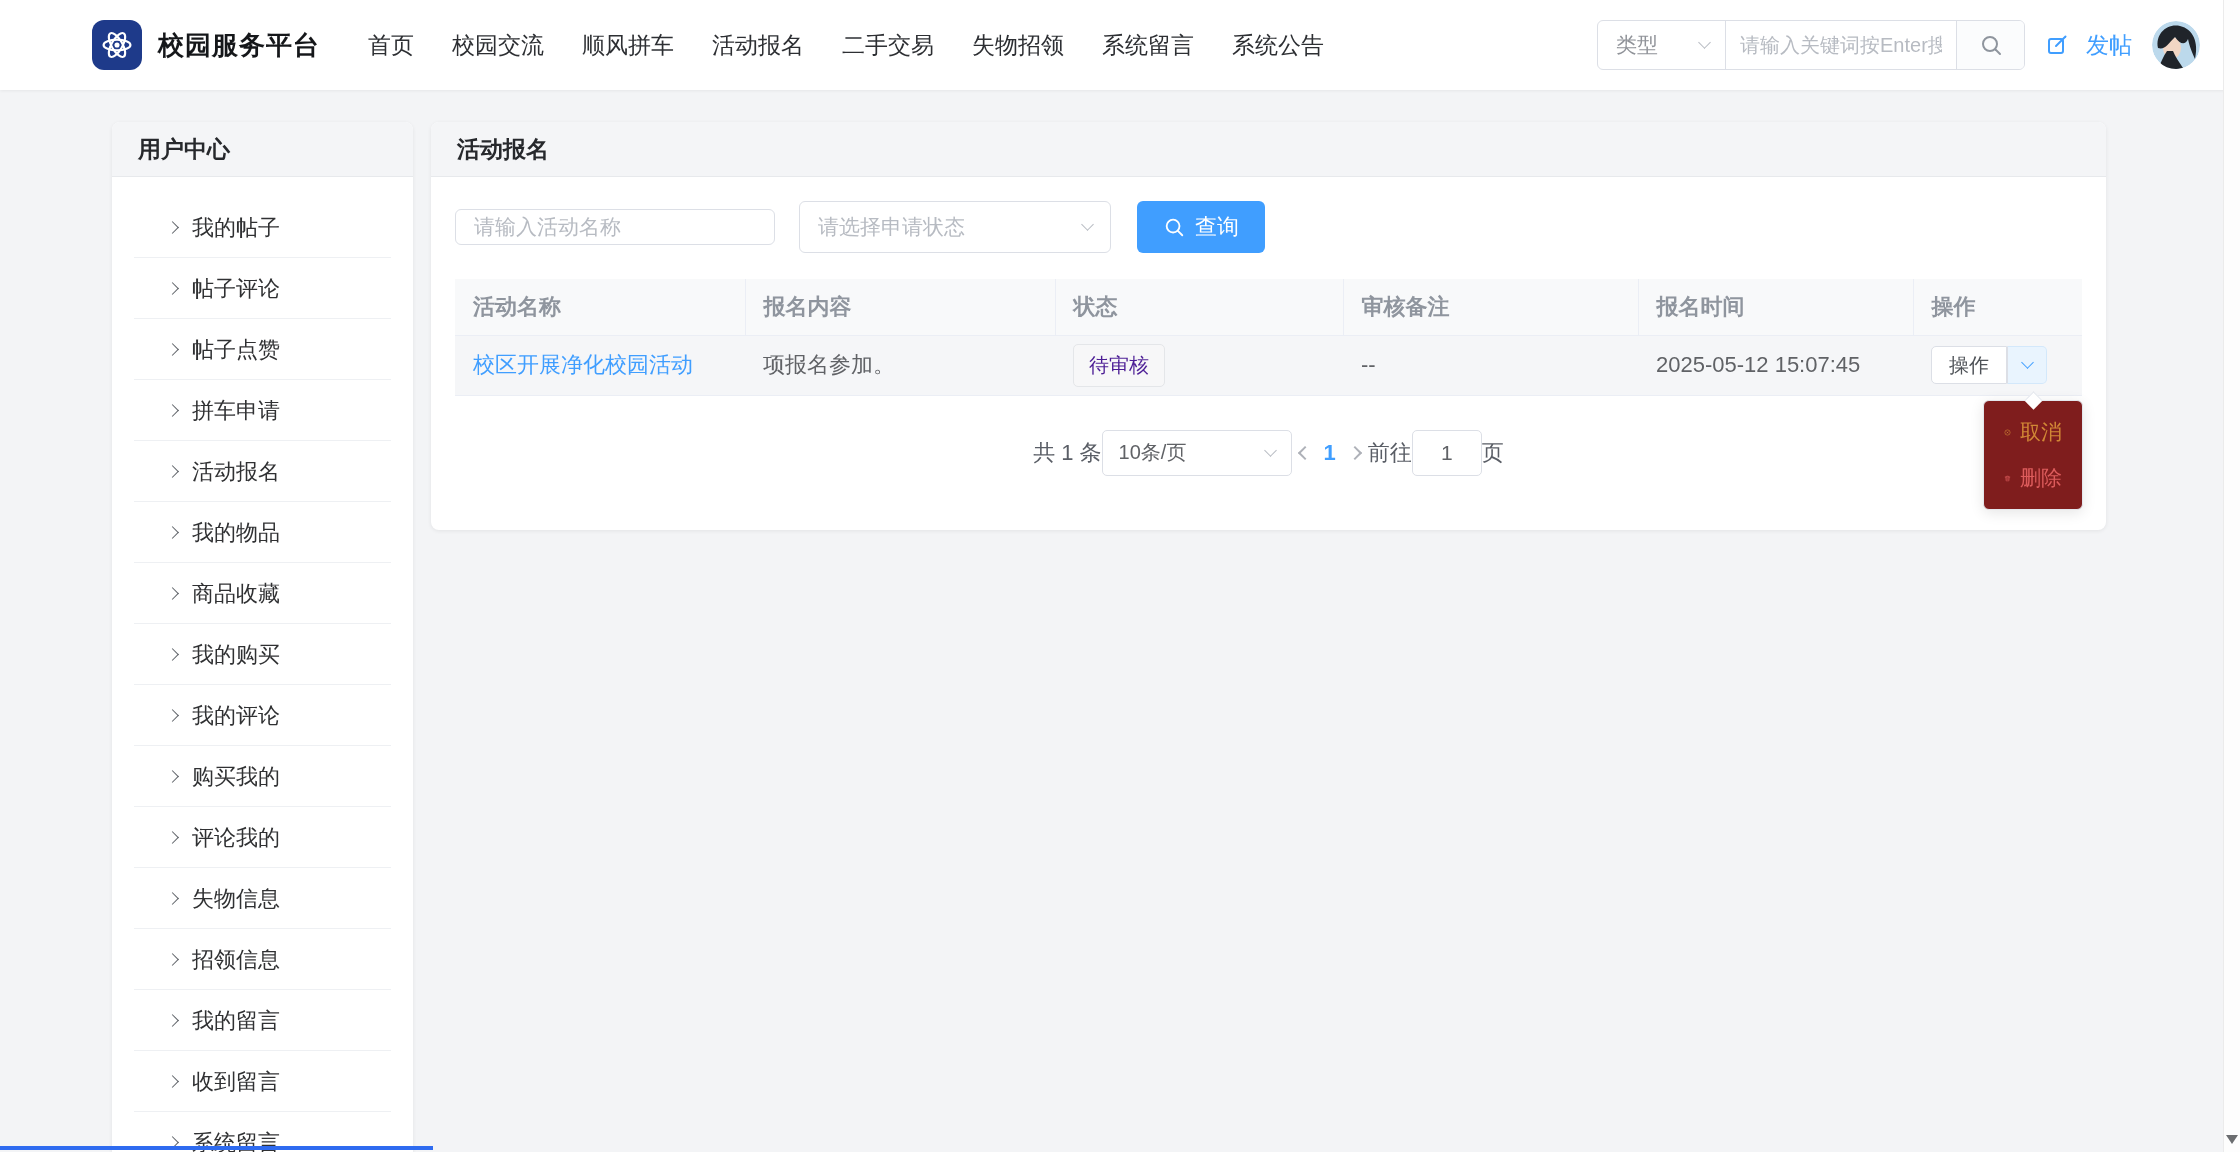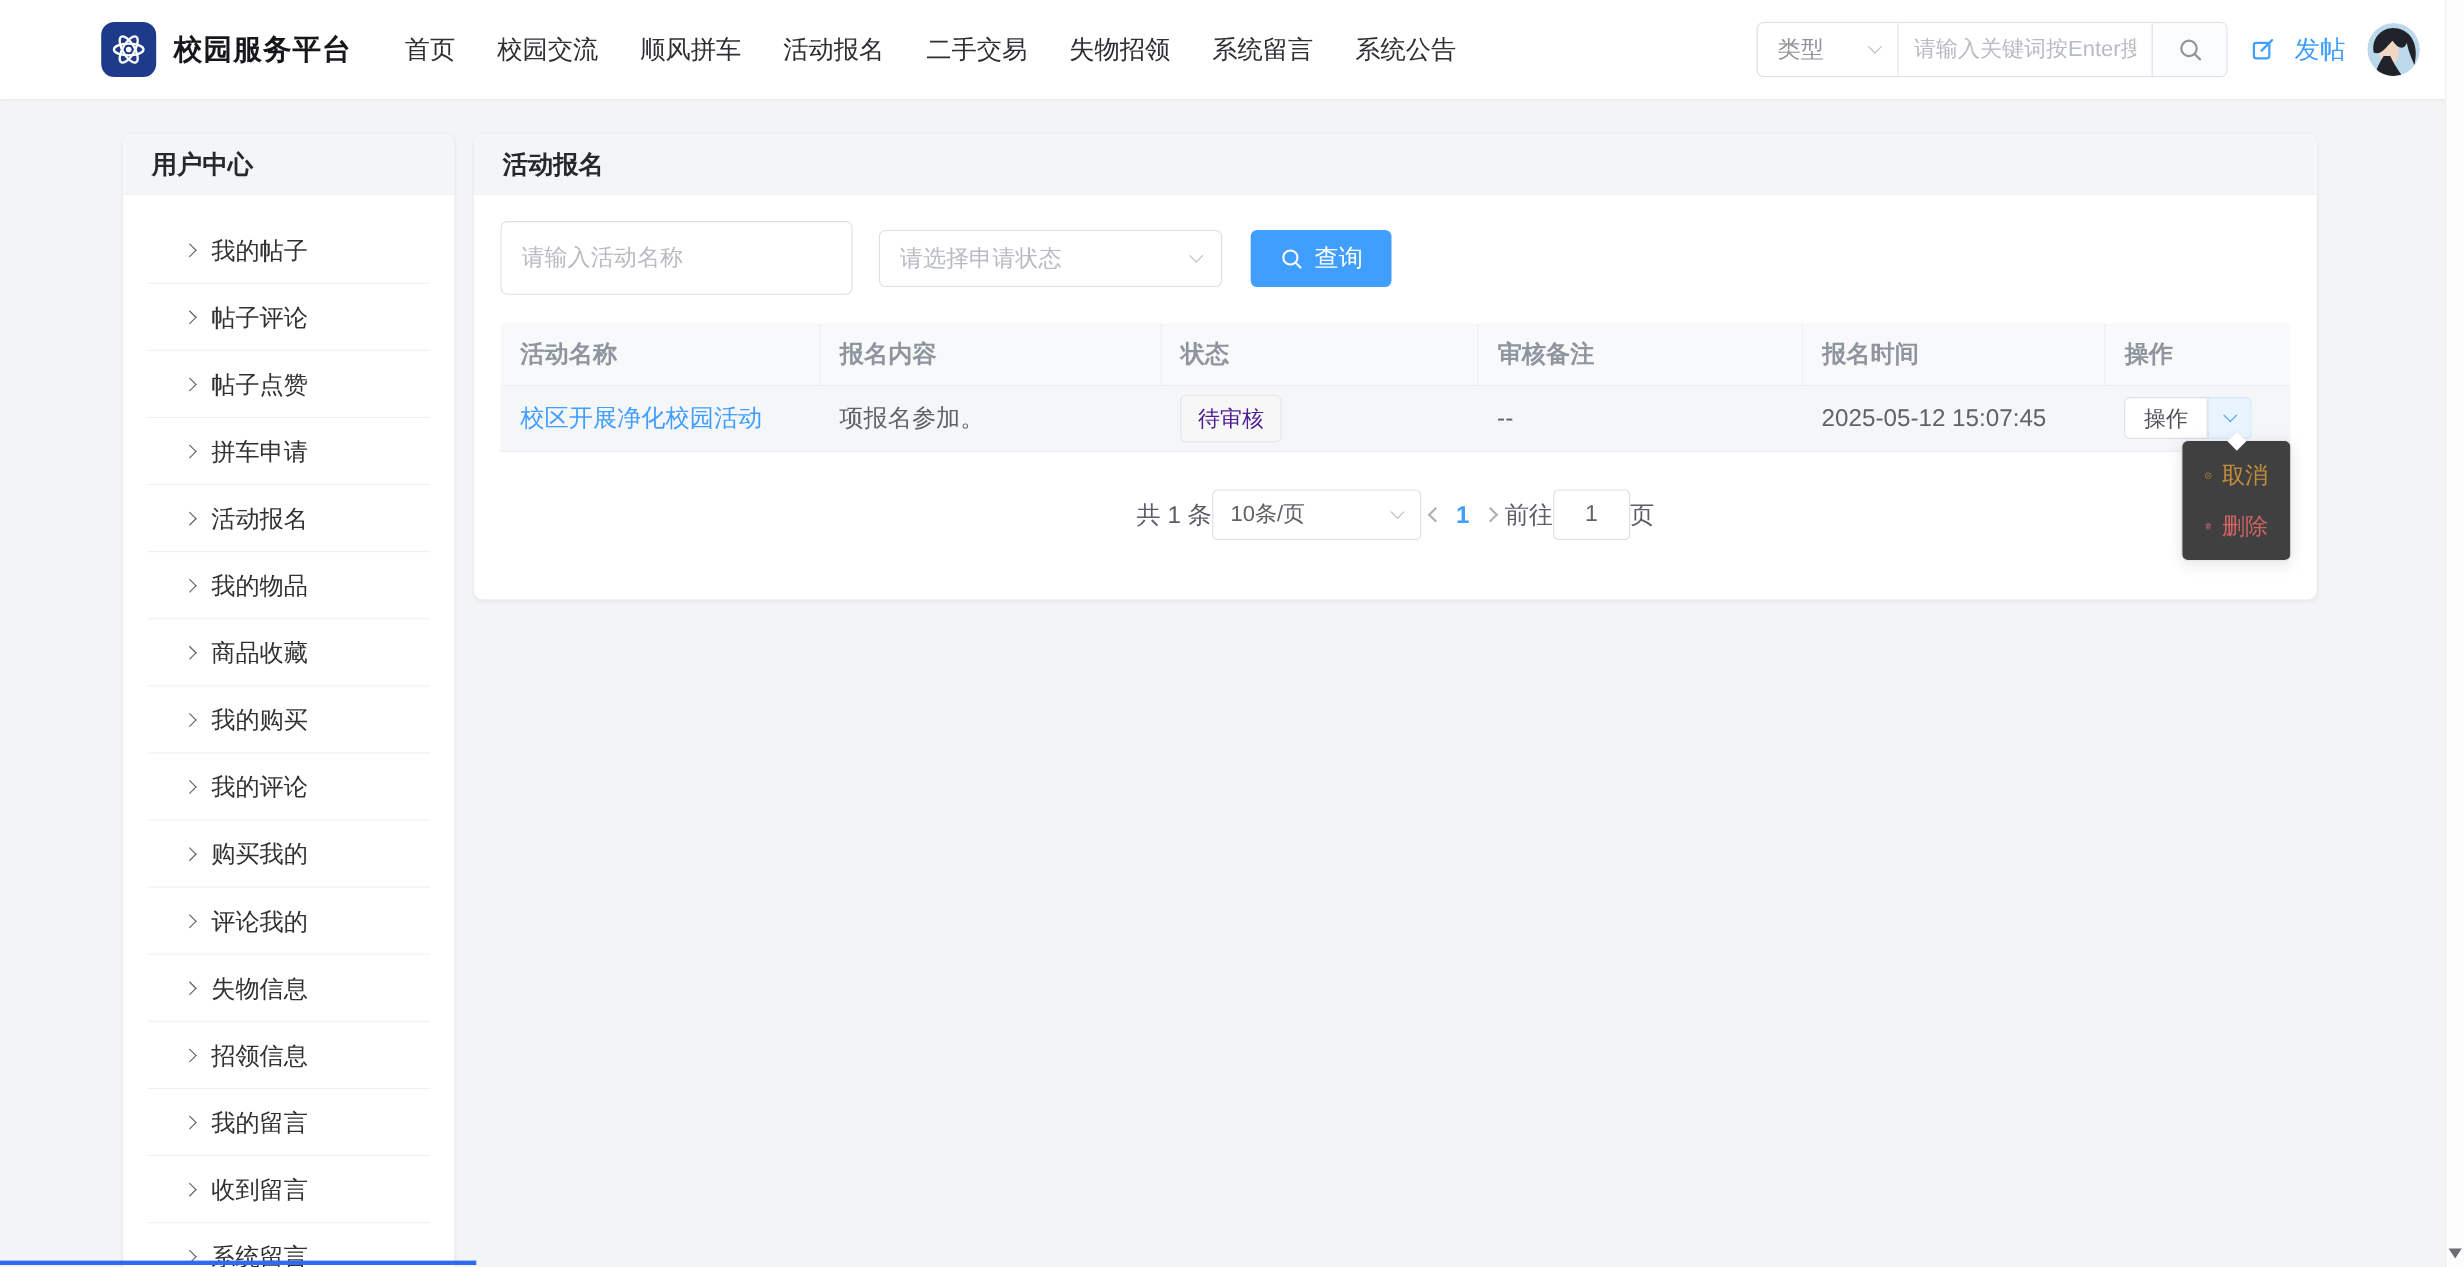--- a/index.html
+++ b/index.html
@@ -34,21 +34,21 @@
   
   .sidebar-card { width:301px; flex:none; height:1100px; }
   .menu { padding-top:20px; }
   .menu-item { height:61px; display:flex; align-items:center; gap:15px; padding-left:56px; font-size:22px; color:#303133; cursor:pointer; position:relative; }
   .menu-item::after { content:""; position:absolute; left:22px; right:22px; bottom:0; border-bottom:1px solid #eef0f3; }
 
   
   .main-card { width:1675px; position:relative; }
   .main-body { padding:24px 24px 54px; }
   .filter-row { display:flex; align-items:center; margin-bottom:26px; }
-  .text-input { width:320px; height:67px; border:1px solid #dcdfe6; border-radius:6px; padding:0 18px; font-size:21px; color:#606266; outline:none; }
+  .text-input { width:320px; height:36px; border:1px solid #dcdfe6; border-radius:6px; padding:0 18px; font-size:21px; color:#606266; outline:none; }
   .text-input::placeholder { color:#b7bbc2; }
   .status-select { width:312px; height:52px; border:1px solid #dcdfe6; border-radius:6px; display:flex; align-items:center;
                    justify-content:space-between; padding:0 18px; margin-left:24px; color:#b7bbc2; font-size:21px; cursor:pointer; background:#fff; }
   .query-btn { margin-left:26px; height:52px; padding:0 26px; background:#409eff; color:#fff; border:none; border-radius:6px;
                font-size:22px; display:flex; align-items:center; gap:10px; cursor:pointer; }
 
   table { width:100%; border-collapse:collapse; table-layout:fixed; }
   th { height:56px; background:#f8f9fa; text-align:left; padding:0 18px; font-size:22px; font-weight:600; color:#8f959e;
        border-right:1px solid #ebeef5; border-bottom:1px solid #ebeef5; }
   th:last-child { border-right:none; }
@@ -61,21 +61,21 @@
                  display:flex; align-items:center; justify-content:center; color:#409eff; }
 
   .pagination { display:flex; align-items:center; justify-content:center; margin-top:34px; font-size:22px; color:#5a5e66; }
   .size-select { width:190px; height:46px; border:1px solid #dcdfe6; border-radius:5px; display:flex; align-items:center;
                  justify-content:space-between; padding:0 16px; font-size:20px; color:#606266; cursor:pointer; background:#fff; }
   .pg-arrow { display:flex; align-items:center; padding:0 8px; color:#aeb1b8; cursor:pointer; }
   .pg-num { color:#409eff; font-weight:600; padding:0 6px; cursor:pointer; }
   .goto-input { width:70px; height:46px; border:1px solid #dcdfe6; border-radius:5px; text-align:center; font-size:21px; color:#606266; outline:none; }
 
   
-  .dropdown { position:absolute; top:278px; right:23px; width:100px; background:#404040; border:1px solid #e4e7ed; border-radius:6px;
+  .dropdown { position:absolute; top:278px; right:23px; width:100px; background:#7f1d1d; border:1px solid #e4e7ed; border-radius:6px;
               box-shadow:0 3px 14px rgba(0,0,0,.10); padding:8px 4px; z-index:6; }
   .dropdown::before { content:""; position:absolute; top:-7px; right:42px; width:12px; height:12px; background:#fff;
                       border-left:1px solid #e4e7ed; border-top:1px solid #e4e7ed; transform:rotate(45deg); }
   .dd-item { display:flex; align-items:center; gap:9px; padding:9px 16px; font-size:21px; opacity:.8; cursor:pointer; white-space:nowrap; }
   .dd-cancel { color:#e6a23c; }
   .dd-delete { color:#f56c6c; }
 
   
   .chev { display:inline-block; width:10px; height:10px; border-right:2px solid currentColor; border-bottom:2px solid currentColor; }
   .chev.down { transform:rotate(45deg); margin-top:-5px; }

